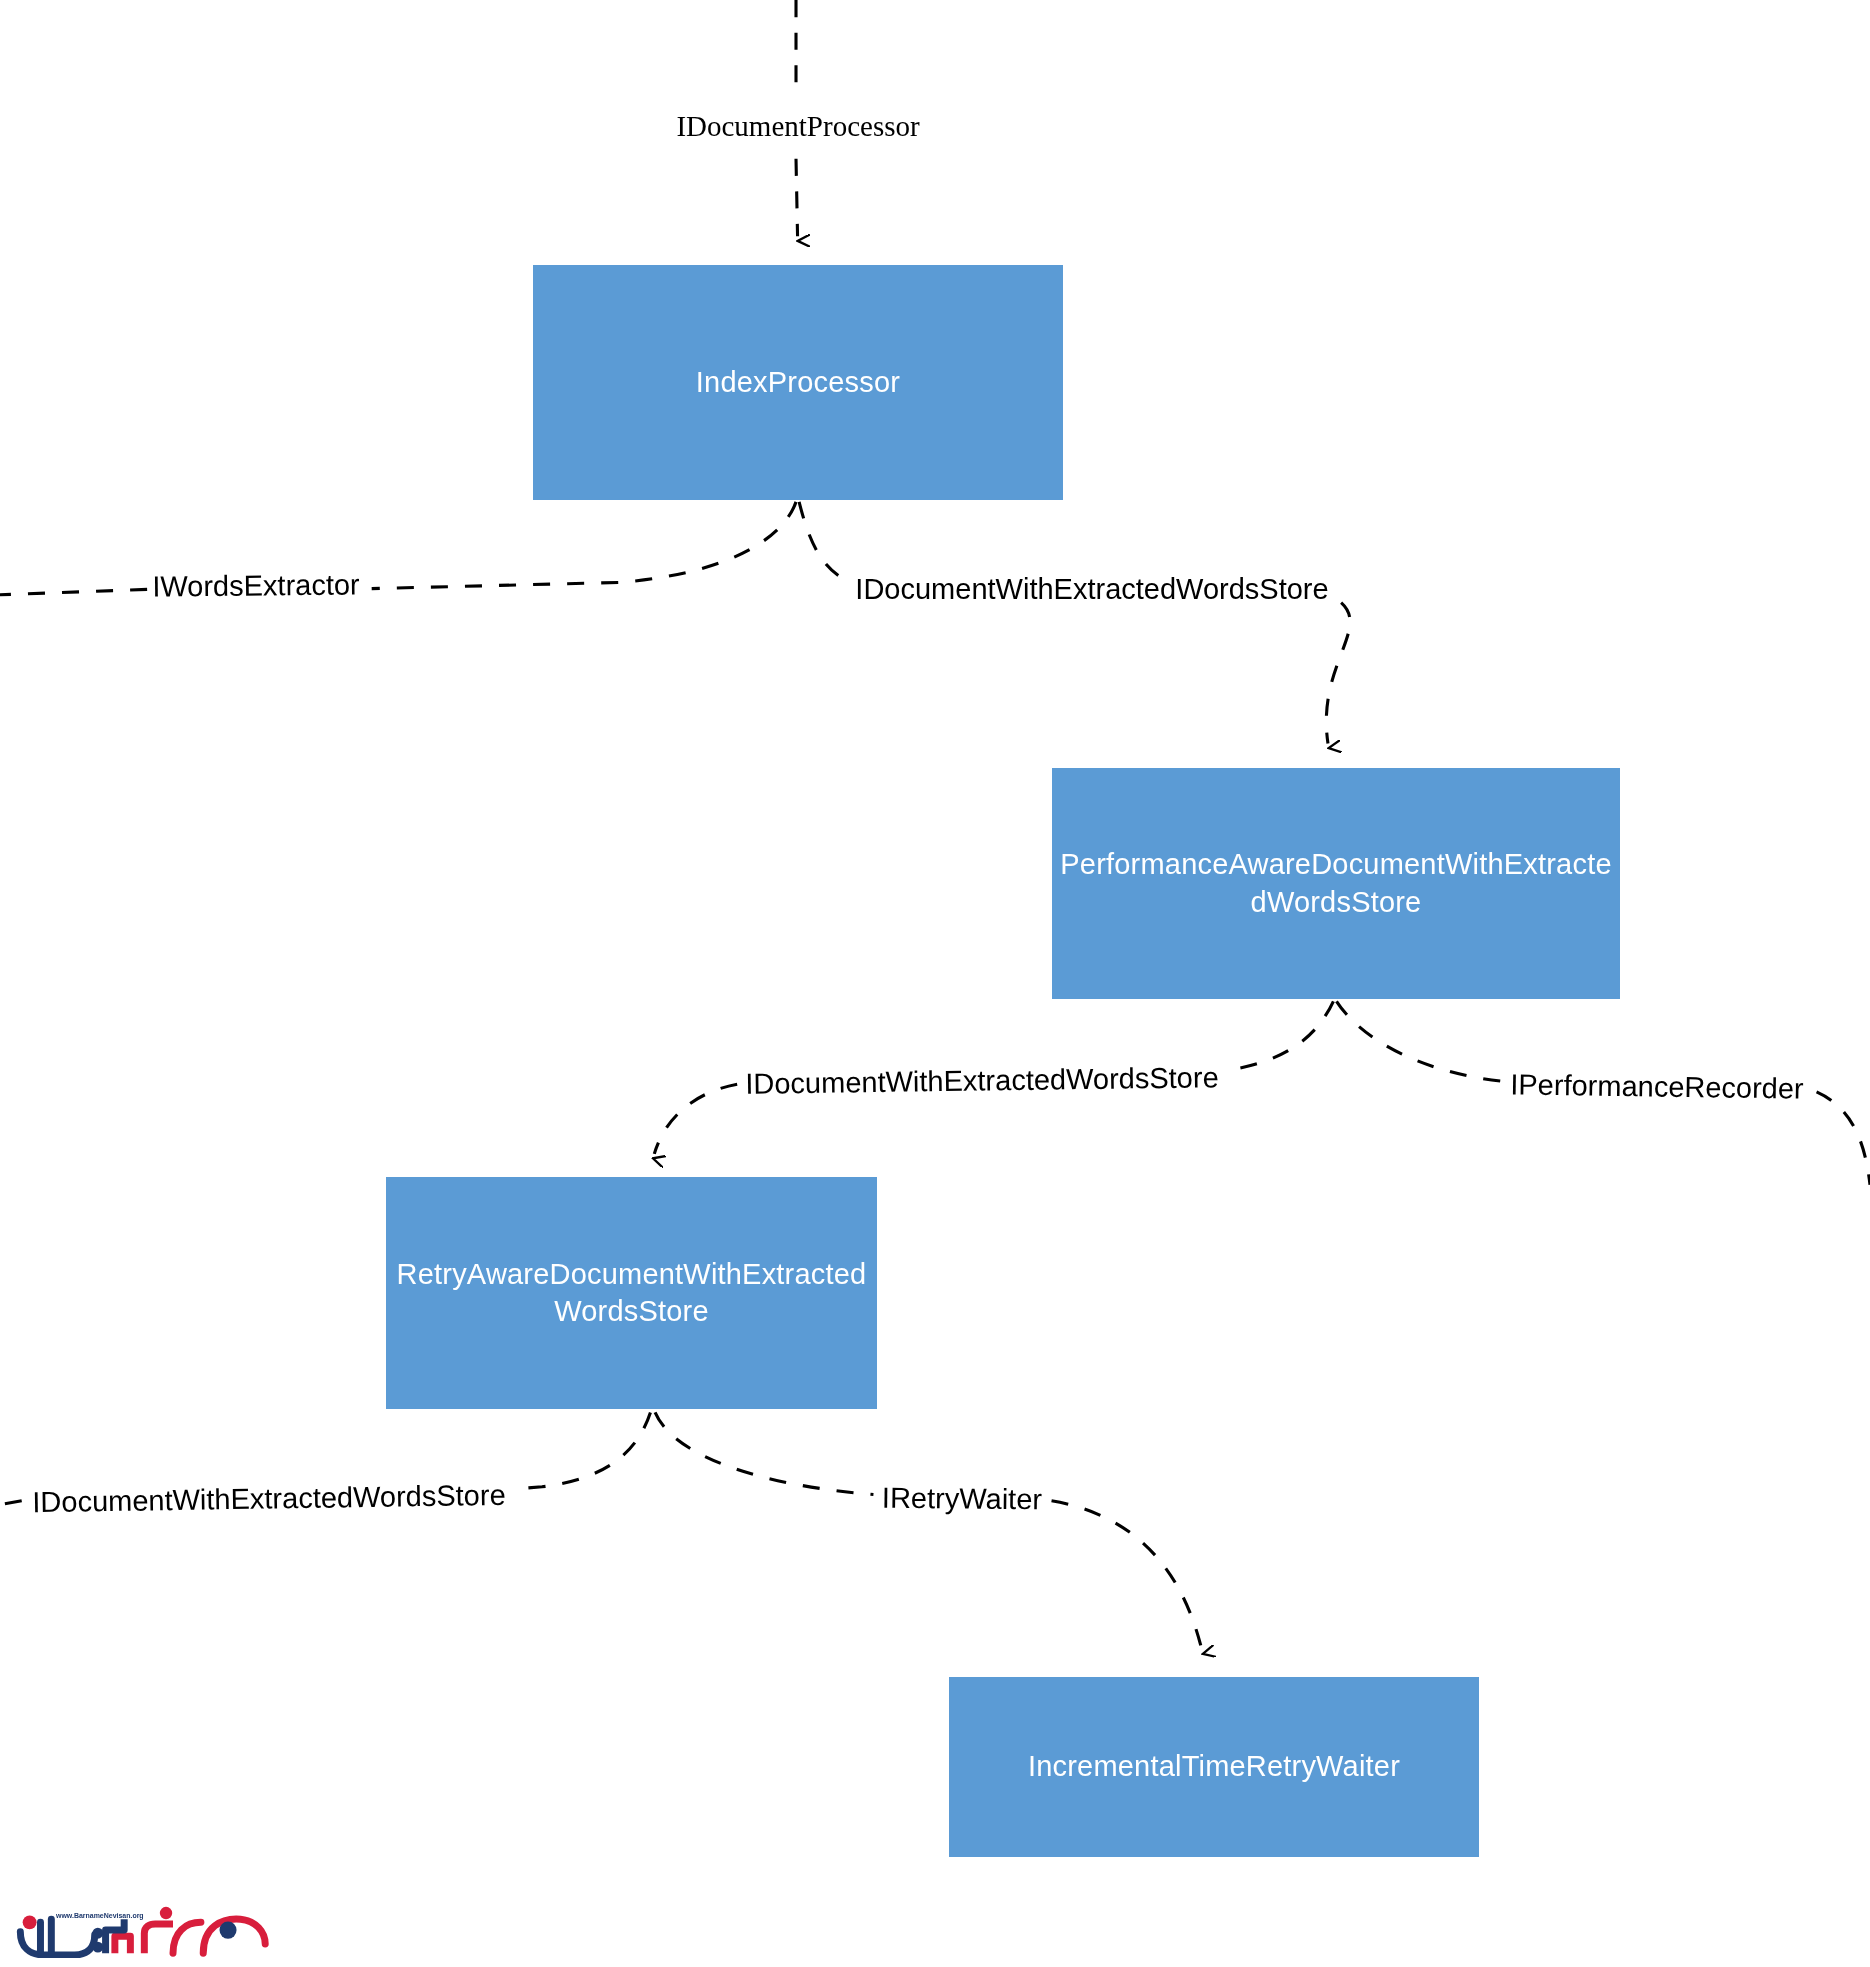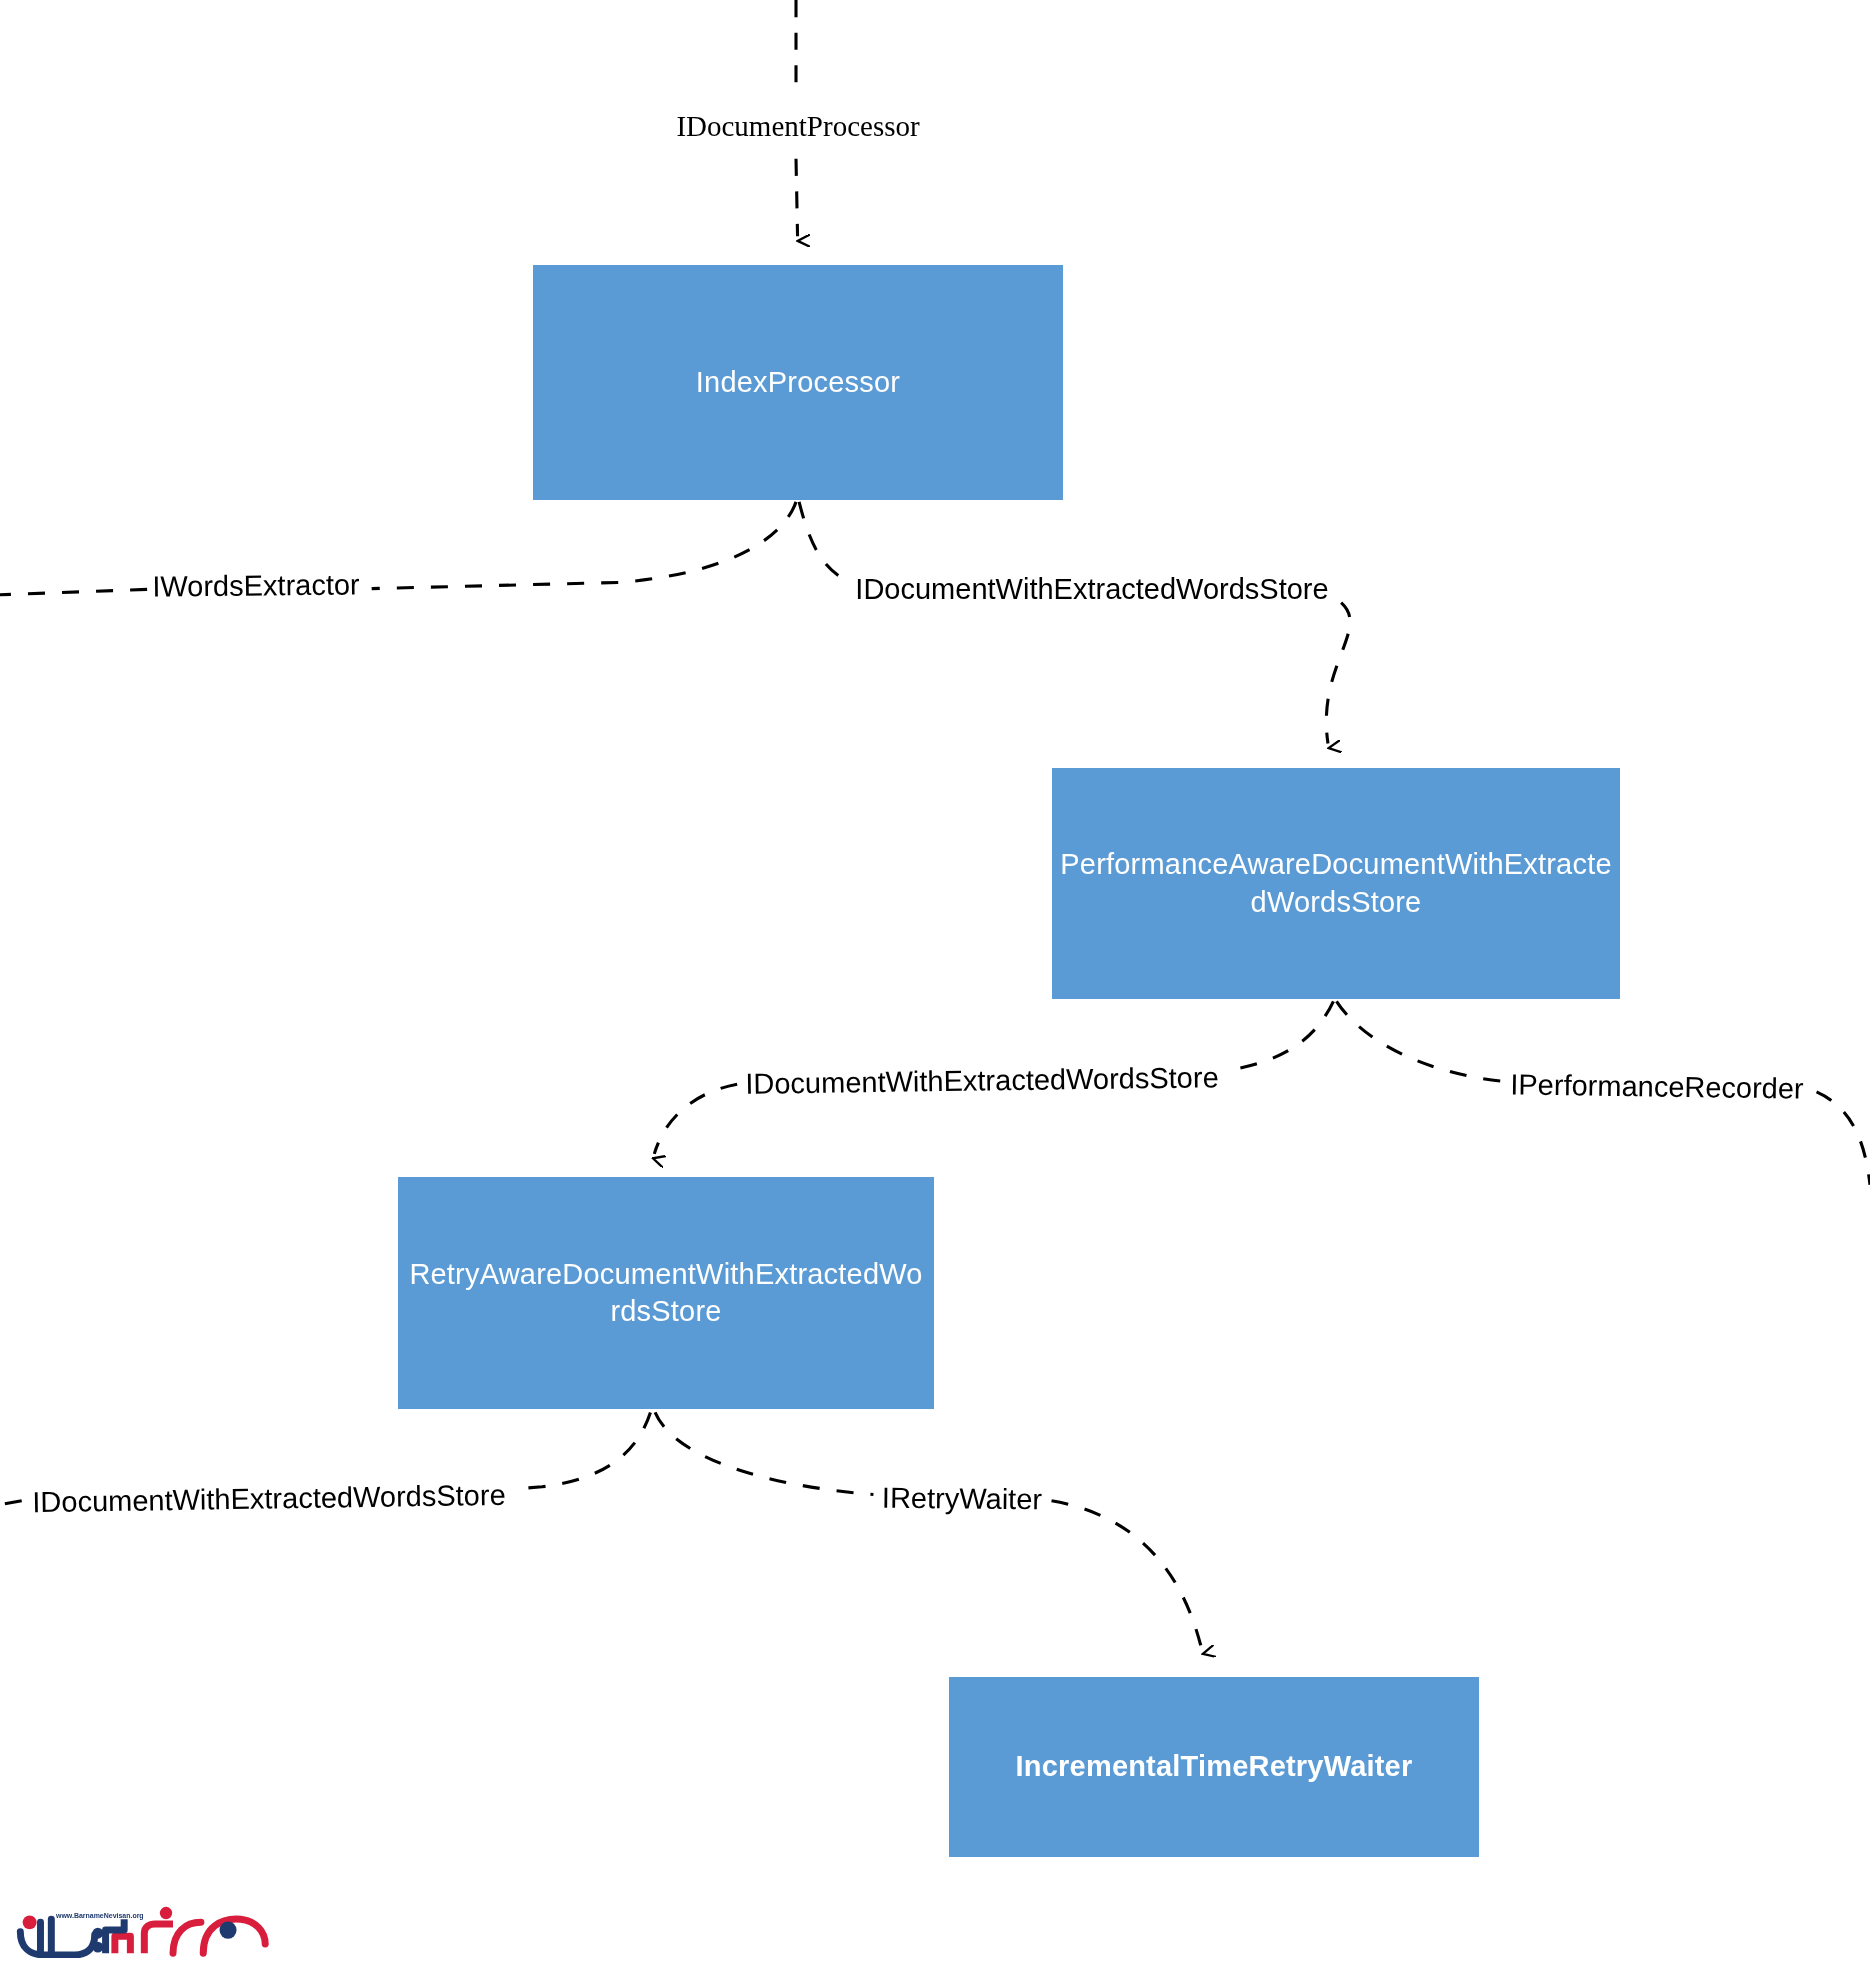--- a/index.html
+++ b/index.html
@@ -111,25 +111,25 @@
   </svg>
 
   <div class="node" style="left:1052px; top:768px; width:568px; height:231px;">
     <span class="node-label">PerformanceAwareDocumentWithExtractedWordsStore</span>
   </div>
 
   <div class="node" style="left:533px; top:265px; width:530px; height:235px;">
     <span class="node-label">IndexProcessor</span>
   </div>
 
-  <div class="node" style="left:398px; top:1177px; width:536px; height:232px;">
+  <div class="node" style="left:386px; top:1177px; width:491px; height:232px;">
     <span class="node-label">RetryAwareDocumentWithExtractedWordsStore</span>
   </div>
 
-  <div class="node" style="left:949px; top:1677px; width:530px; height:180px;font-weight:bold;">
+  <div class="node" style="left:949px; top:1677px; width:530px; height:180px;">
     <span class="node-label">IncrementalTimeRetryWaiter</span>
   </div>
 
   <div class="edge-label" style="left:798px; top:126px; transform:translate(-50%,-50%);font-family:Liberation Serif, serif;">IDocumentProcessor</div>
 
   <div class="edge-label" style="left:256px; top:586px; transform:translate(-50%,-50%) rotate(-0.6deg);">IWordsExtractor</div>
 
   <div class="edge-label" style="left:1092px; top:589px; transform:translate(-50%,-50%);">IDocumentWithExtractedWordsStore</div>
 
   <div class="edge-label" style="left:982px; top:1081px; transform:translate(-50%,-50%) rotate(-0.8deg);">IDocumentWithExtractedWordsStore</div>

